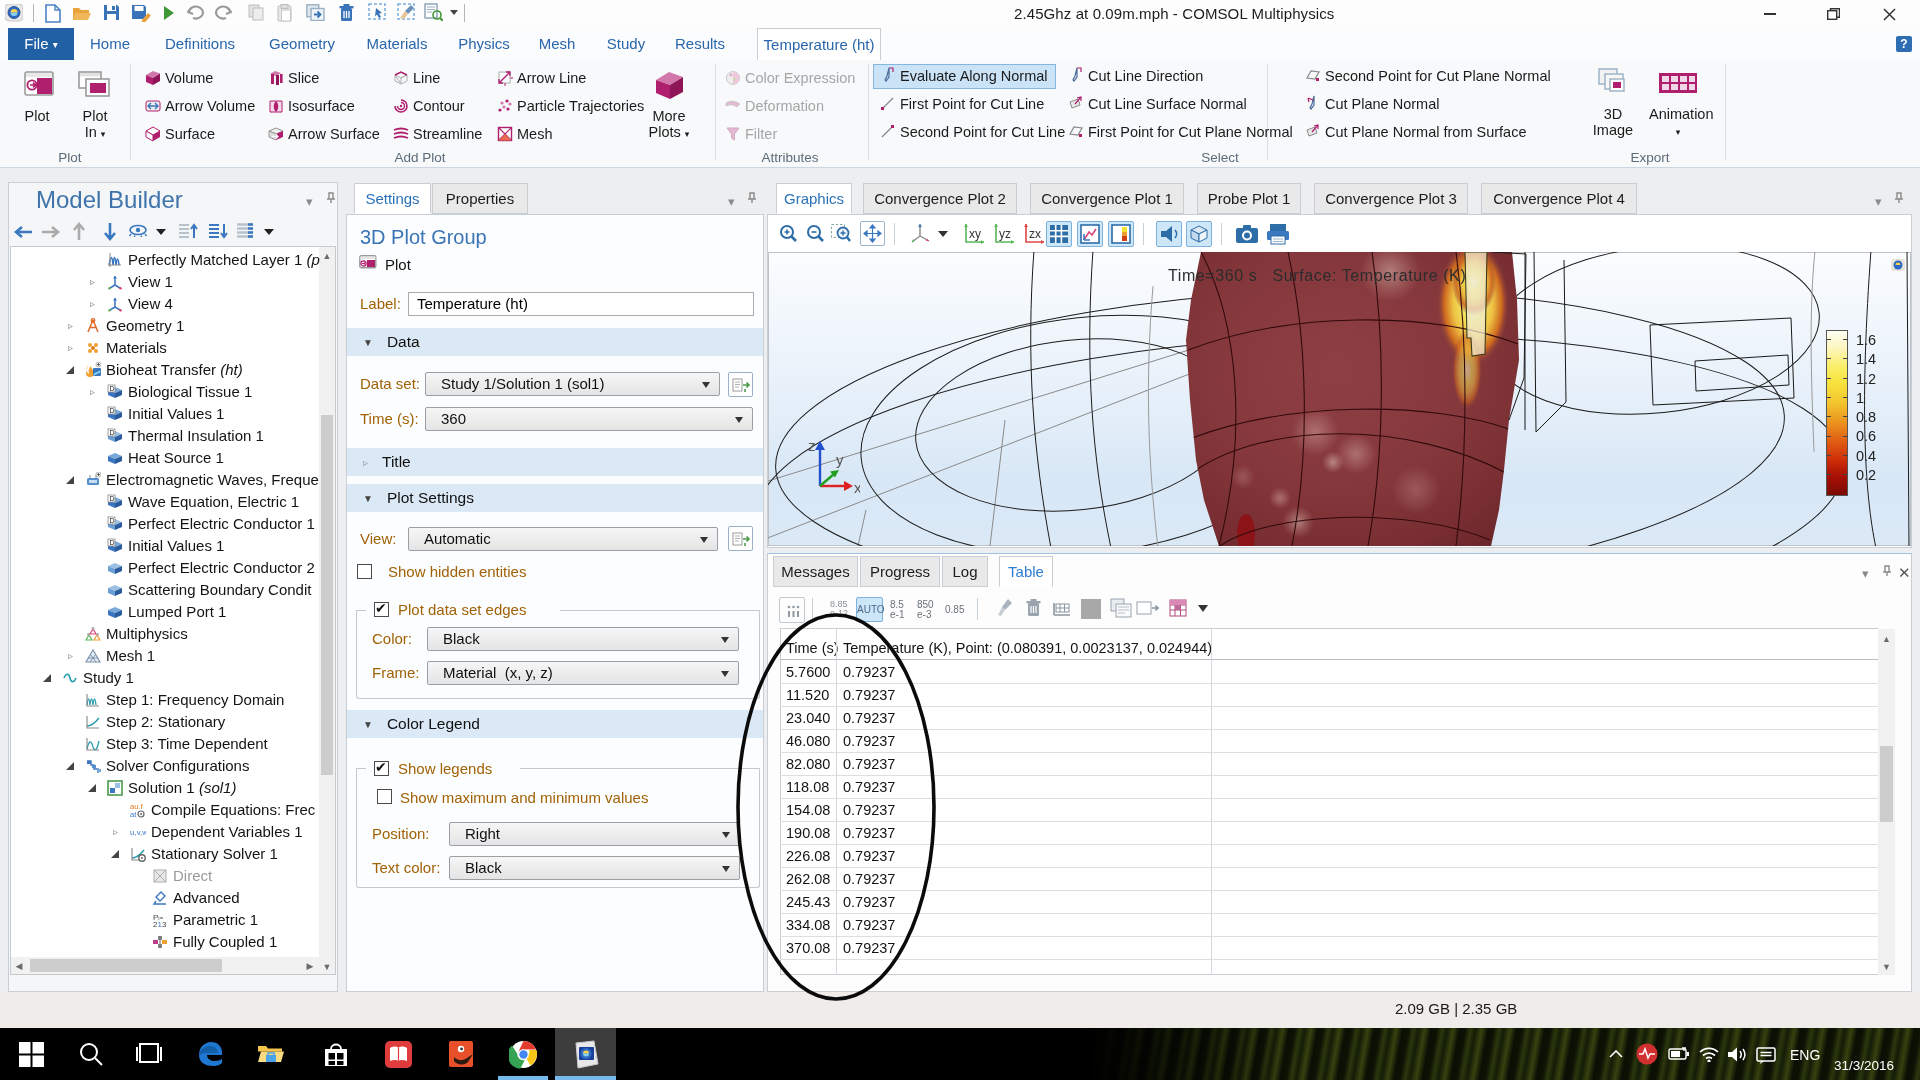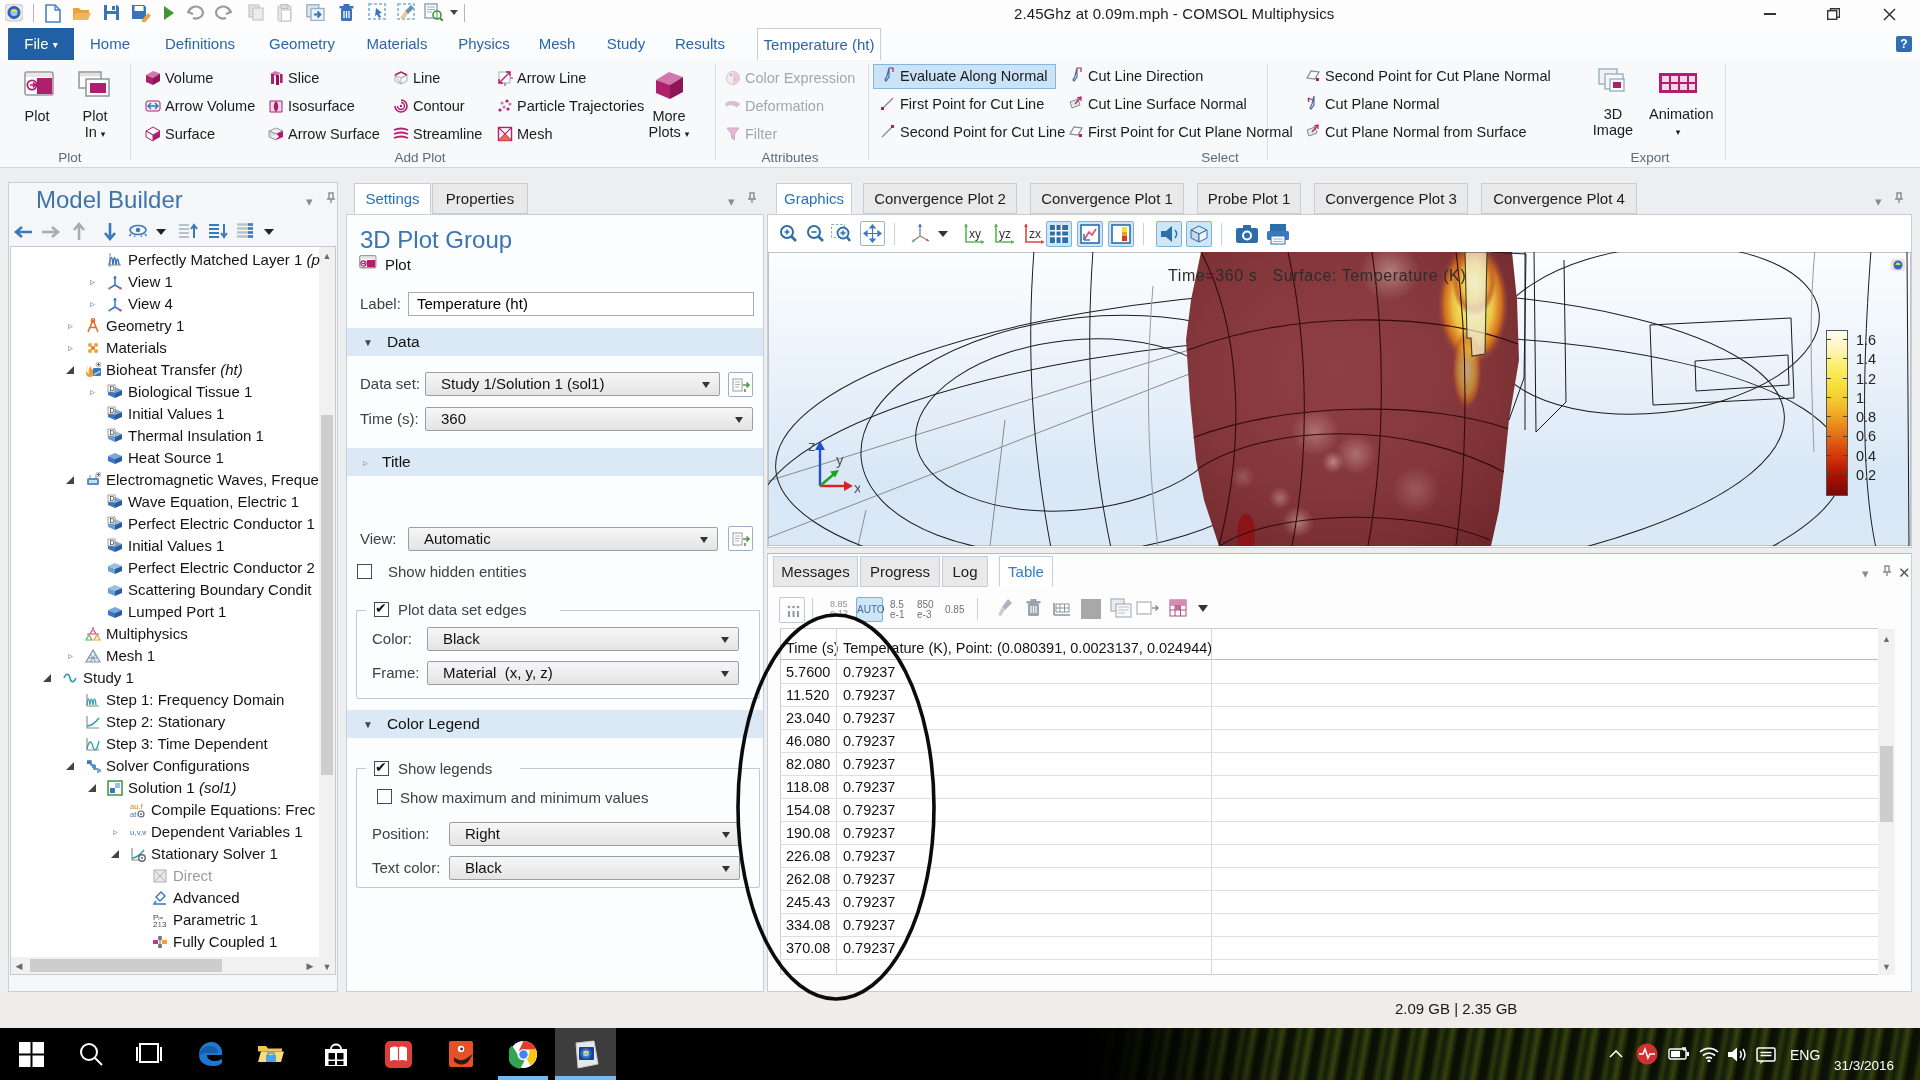--- a/index.html
+++ b/index.html
@@ -33,21 +33,21 @@
 .trow{position:absolute;height:22px;font-size:15px;color:#141414;white-space:nowrap;line-height:22px}
 .texp{position:absolute;width:10px;height:10px;font-size:10px;color:#8a8a8a;line-height:10px}
 .vsb{position:absolute;background:#f1f1f1}
 .sbthumb{position:absolute;background:#cdcdcd}
 .sbarr{position:absolute;color:#6a6a6a;font-size:9px;line-height:10px;text-align:center}
 
 .secbar{position:absolute;left:347px;width:416px;height:28px;background:#dbe8f6;font-size:15.5px;color:#111;line-height:28px}
 .sectri{display:inline-block;margin:0 14px 0 16px;font-size:10px;color:#444;vertical-align:1px}
 .combo{position:absolute;height:24px;background:linear-gradient(#f6f6f6,#e4e4e4);border:1px solid #999fa5;border-radius:2px;font-size:15px;color:#111;line-height:22px;padding-left:15px}
 .combo:after{content:"";position:absolute;right:9px;top:9px;border-left:4.5px solid transparent;border-right:4.5px solid transparent;border-top:6px solid #333}
-.flabel{position:absolute;font-size:15px;color:#404040;line-height:24px}
+.flabel{position:absolute;font-size:15px;color:#a16207;line-height:24px}
 .cpybtn{position:absolute;width:25px;height:25px;background:#fff;border:1px solid #9ab0c6;border-radius:2px}
 .ckb{position:absolute;width:15px;height:15px;background:#fff;border:1.6px solid #4a4a4a}
 .ckb.c:after{content:"\2714";position:absolute;left:0px;top:-3px;font-size:14px;color:#111}
 .fset{position:absolute;border:1px solid #c3c8cc;border-radius:3px}
 
 #gcanvas{position:absolute;left:768px;top:252px;width:1143px;height:294px;background:linear-gradient(#fbfdfe,#e8f1fa 45%,#d8e7f6 78%,#dbe9f7);border:1px solid #bdc2c8}
 .gtxt{position:absolute;font-size:16px;color:#2c2c2c;letter-spacing:0.6px;z-index:6}
 .trowtxt{position:absolute;font-size:14.5px;color:#141414;line-height:23px}
 
 #statusbar{position:absolute;left:0;top:992px;width:1920px;height:36px;background:#f0ece9}
@@ -637,21 +637,21 @@
       <path d="M8 2 v12" stroke="#666" stroke-width="1"></path>
     </svg>
 <div class="trow" style="left:173px;top:931px">Fully Coupled 1</div>
 <div class="panel" style="left:346px;top:214px;width:418px;height:778px;background:#fcfdfe;border-top:1px solid #c9ced4"></div>
 <div class="ptab act" style="left:354px;top:183px;width:77px">Settings</div>
 <div class="ptab" style="left:432px;top:183px;width:96px">Properties</div>
 <div class="pinics" style="left:728px;top:194px">▾</div>
 <svg class="abs" style="left:747px;top:192px" width="10" height="12" viewBox="0 0 10 12">
       <path d="M3 1 h4 v6 h-4 z M1 7 h8 M5 7 v4" stroke="#8a8a8a" stroke-width="1.4" fill="none"></path>
     </svg>
-<div class="abs" style="left:360px;top:226px;font-size:24px;color:#3a74b5">3D Plot Group</div>
+<div class="abs" style="left:360px;top:226px;font-size:20px;color:#3a74b5">3D Plot Group</div>
 <svg class="abs" style="left:359px;top:255px" width="18" height="14" viewBox="0 0 18 14">
       <rect x="0.8" y="0.8" width="16" height="12" rx="1.5" fill="#fff" stroke="#9a9a9a" stroke-width="1.4"></rect>
       <rect x="1.5" y="1.5" width="15" height="2.6" fill="#e4e4e4"></rect>
       <rect x="8" y="5" width="8" height="7" fill="#b01e6e"></rect>
       <circle cx="4.5" cy="8.5" r="2.6" fill="none" stroke="#b01e6e" stroke-width="1.2"></circle>
       <path d="M3 8.5 h3 m-1.3 -1.3 l1.4 1.3 l-1.4 1.3" stroke="#b01e6e" stroke-width="1" fill="none"></path>
     </svg>
 <div class="abs" style="left:385px;top:256px;font-size:15px;color:#141414">Plot</div>
 <div class="flabel" style="left:360px;top:292px">Label:</div>
 <div class="abs" style="left:408px;top:292px;width:346px;height:24px;background:#fff;border:1px solid #ababab;font-size:15px;line-height:22px;padding-left:8px">Temperature (ht)</div>
@@ -661,20 +661,21 @@
 <div class="cpybtn" style="left:728px;top:372px">
       <svg class="abs" style="left:1px;top:3px" width="22" height="18" viewBox="0 0 22 18">
         <rect x="3" y="3" width="9" height="12" fill="#fff" stroke="#9a9a9a"></rect>
         <path d="M5 6 h5 M5 8.5 h5 M5 11 h4" stroke="#b0b0b0"></path>
         <path d="M13 9 h6 m-2.5 -2.5 l2.5 2.5 l-2.5 2.5 M15 16 v-3" stroke="#4a9a4a" stroke-width="1.6" fill="none"></path>
       </svg>
     </div>
 <div class="flabel" style="left:360px;top:407px">Time (s):</div>
 <div class="combo" style="left:425px;top:407px;width:328px">360</div>
 <div class="secbar" style="top:448px;background:#dbe8f6"><span class="sectri" style="color:#999">▹</span>Title</div>
+<div class="secbar" style="top:484px"><span class="sectri">▼</span>Plot Settings</div>
 <div class="flabel" style="left:360px;top:527px">View:</div>
 <div class="combo" style="left:408px;top:527px;width:310px">Automatic</div>
 <div class="cpybtn" style="left:728px;top:526px">
       <svg class="abs" style="left:1px;top:3px" width="22" height="18" viewBox="0 0 22 18">
         <rect x="3" y="3" width="9" height="12" fill="#fff" stroke="#9a9a9a"></rect>
         <path d="M5 6 h5 M5 8.5 h5 M5 11 h4" stroke="#b0b0b0"></path>
         <path d="M13 9 h6 m-2.5 -2.5 l2.5 2.5 l-2.5 2.5 M15 16 v-3" stroke="#4a9a4a" stroke-width="1.6" fill="none"></path>
       </svg>
     </div>
 <div class="ckb" style="left:357px;top:564px"></div>

